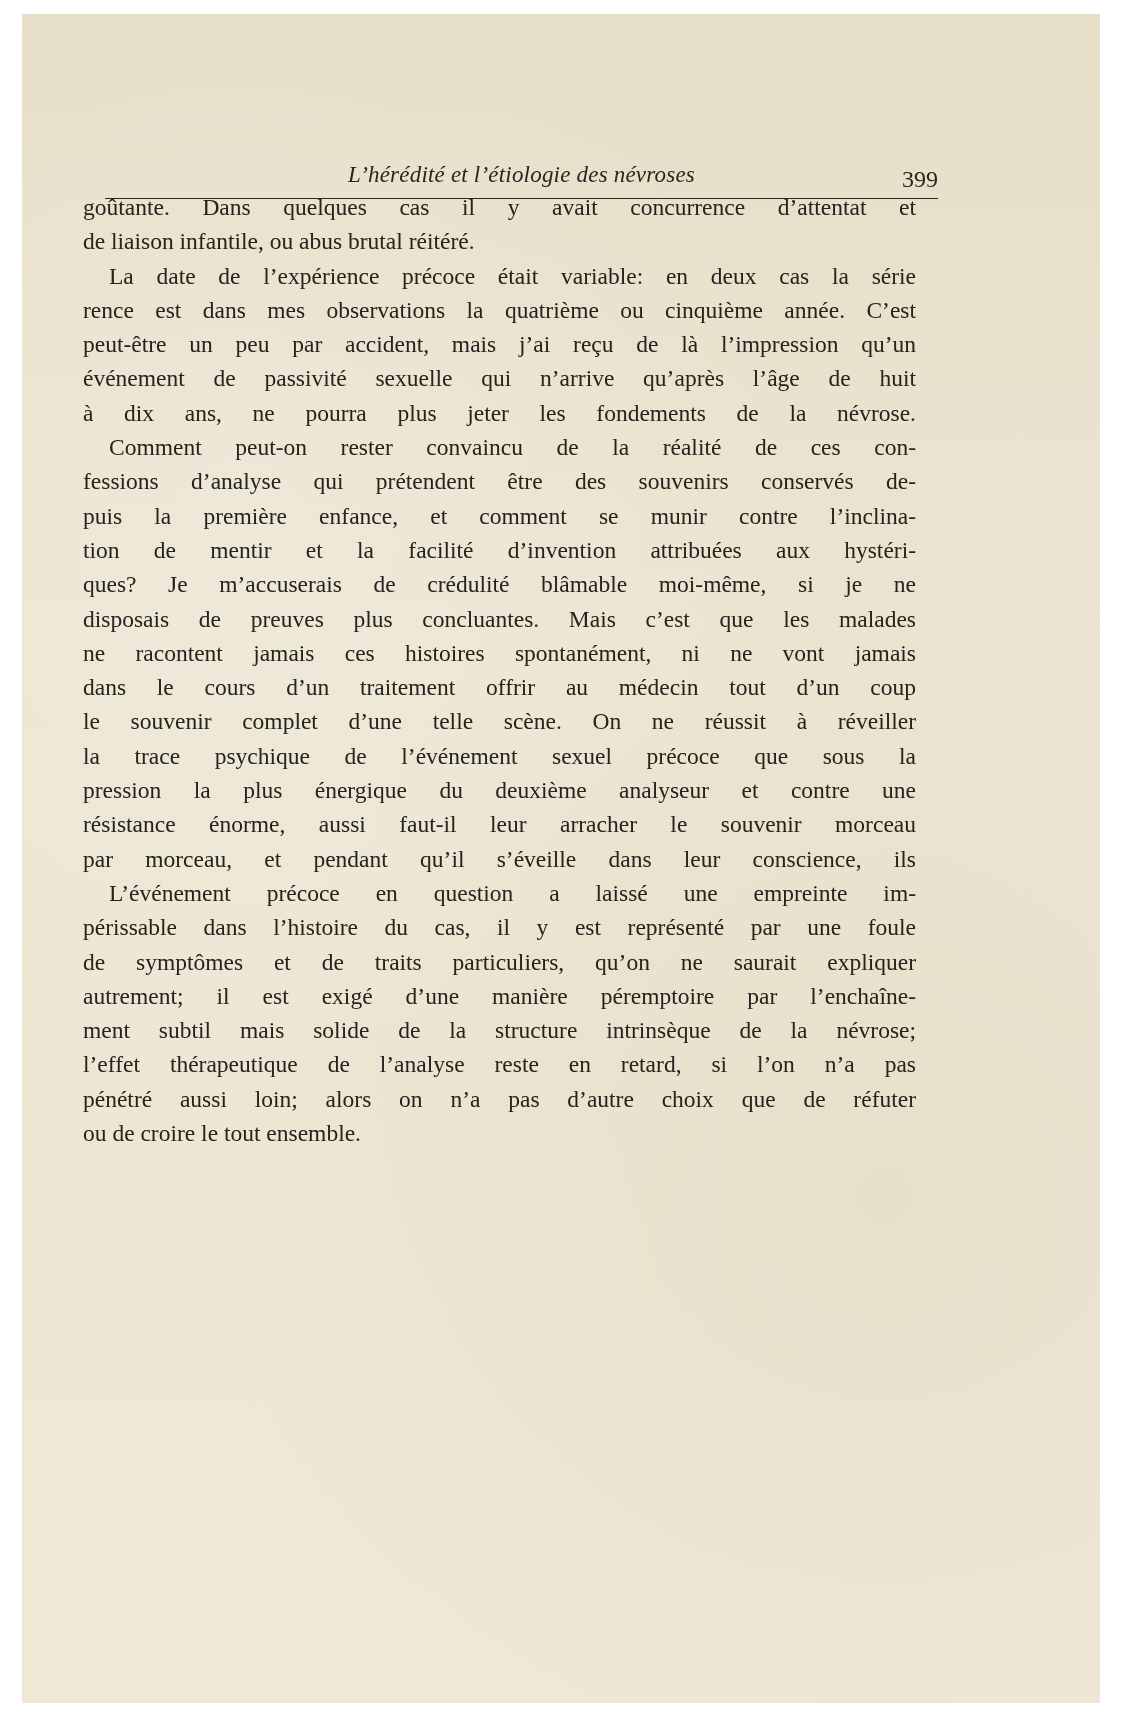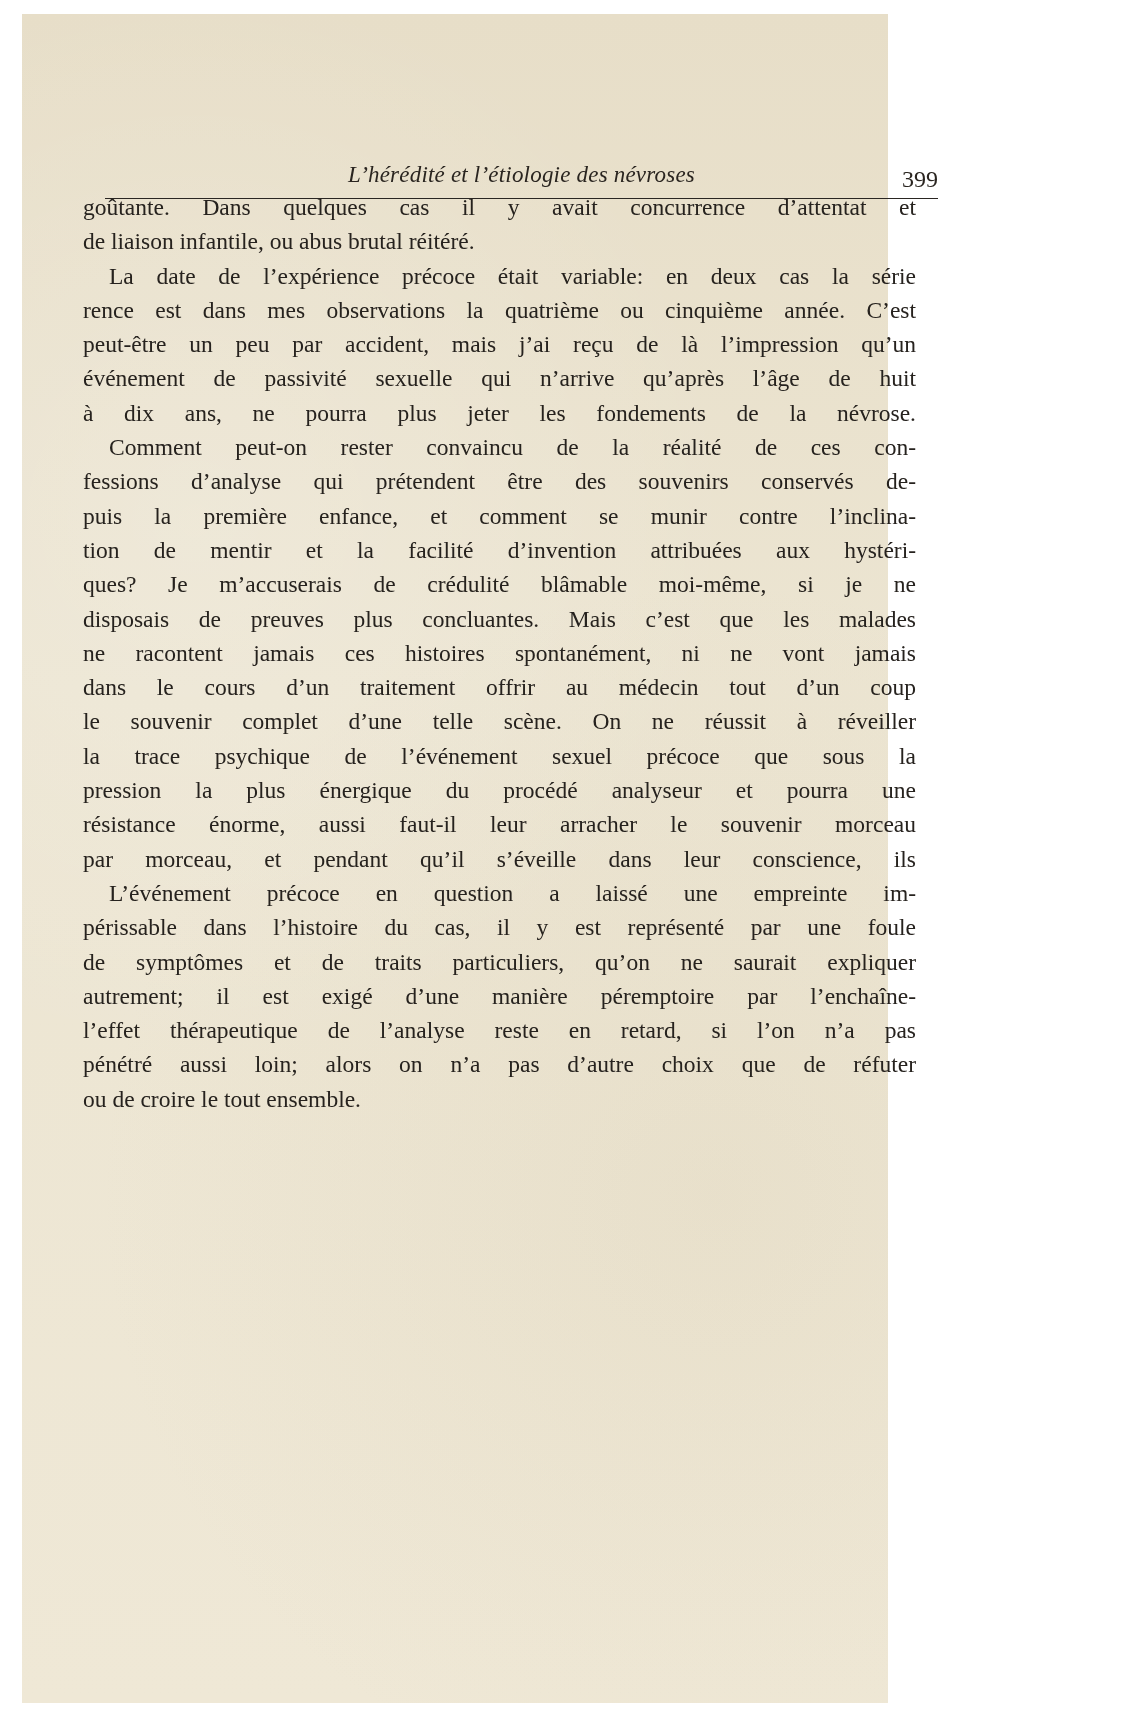--- a/index.html
+++ b/index.html
@@ -10,21 +10,21 @@
     body {
       width: 1121px;
       height: 1718px;
       position: relative;
       overflow: hidden;
     }
     .paper {
       position: absolute;
       left: 22px;
       top: 14px;
-      width: 866px;
+      width: 1078px;
       height: 1689px;
       background: #ebe3cf;
       background-image:
         radial-gradient(circle at 20% 30%, rgba(255,255,255,0.18) 0, rgba(255,255,255,0) 40%),
         radial-gradient(circle at 80% 70%, rgba(200,185,150,0.15) 0, rgba(200,185,150,0) 45%),
         linear-gradient(180deg, #e7dec8 0%, #ece5d2 40%, #efe8d6 100%);
     }
     .running-head {
       position: absolute;
       left: 83px;
@@ -106,28 +106,29 @@
     <span class="line indent">Comment peut-on rester convaincu de la réalité de ces con-</span>
     <span class="line">fessions d’analyse qui prétendent être des souvenirs conservés de-</span>
     <span class="line">puis la première enfance, et comment se munir contre l’inclina-</span>
     <span class="line">tion de mentir et la facilité d’invention attribuées aux hystéri-</span>
     <span class="line">ques? Je m’accuserais de crédulité blâmable moi-même, si je ne</span>
     <span class="line">disposais de preuves plus concluantes. Mais c’est que les malades</span>
     <span class="line">ne racontent jamais ces histoires spontanément, ni ne vont jamais</span>
     <span class="line">dans le cours d’un traitement offrir au médecin tout d’un coup</span>
     <span class="line">le souvenir complet d’une telle scène. On ne réussit à réveiller</span>
     <span class="line">la trace psychique de l’événement sexuel précoce que sous la</span>
-    <span class="line">pression la plus énergique du procédé analyseur et pourra une</span>
+    <span class="line">pression la plus énergique du deuxième analyseur et contre une</span>
     <span class="line">résistance énorme, aussi faut-il leur arracher le souvenir morceau</span>
     <span class="line">par morceau, et pendant qu’il s’éveille dans leur conscience, ils</span>
   </div>
 
 
   <div>
     <span class="line indent">L’événement précoce en question a laissé une empreinte im-</span>
     <span class="line">périssable dans l’histoire du cas, il y est représenté par une foule</span>
     <span class="line">de symptômes et de traits particuliers, qu’on ne saurait expliquer</span>
     <span class="line">autrement; il est exigé d’une manière péremptoire par l’enchaîne-</span>
+    <span class="line">ment subtil mais solide de la structure intrinsèque de la névrose;</span>
     <span class="line">l’effet thérapeutique de l’analyse reste en retard, si l’on n’a pas</span>
     <span class="line">pénétré aussi loin; alors on n’a pas d’autre choix que de réfuter</span>
     <span class="line last">ou de croire le tout ensemble.</span>
   </div>
 </div>
 
 </body></html>

